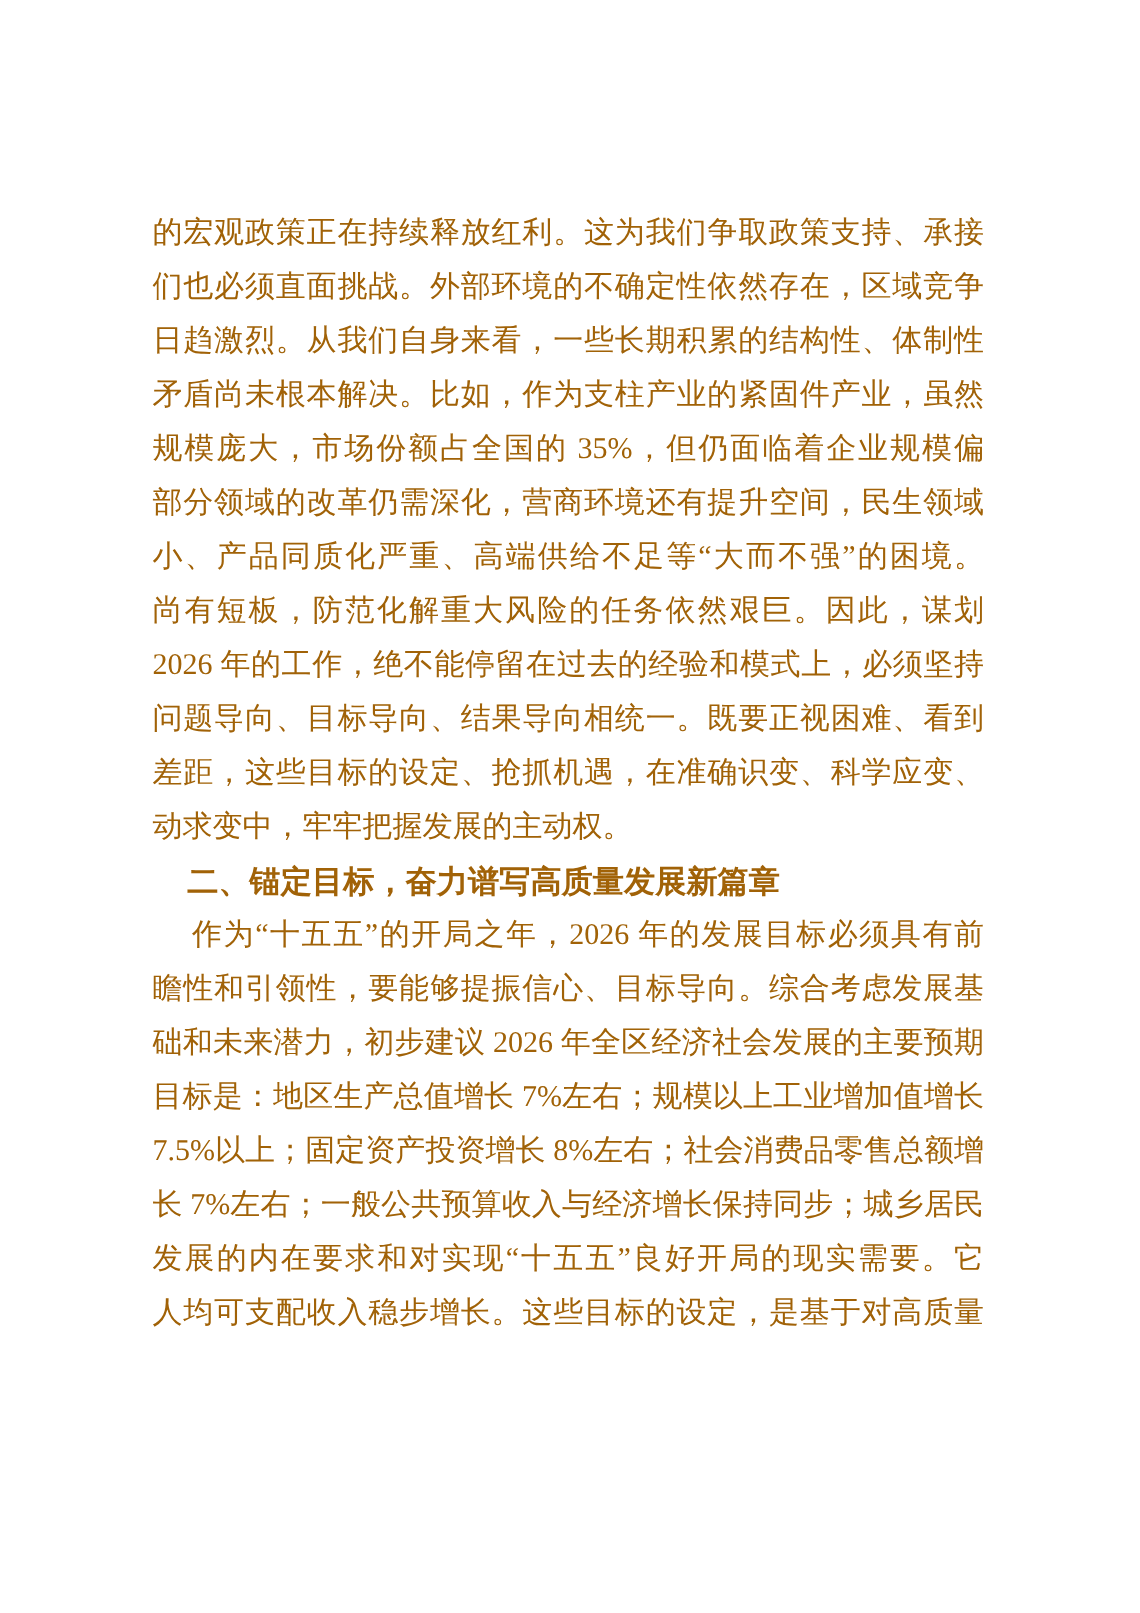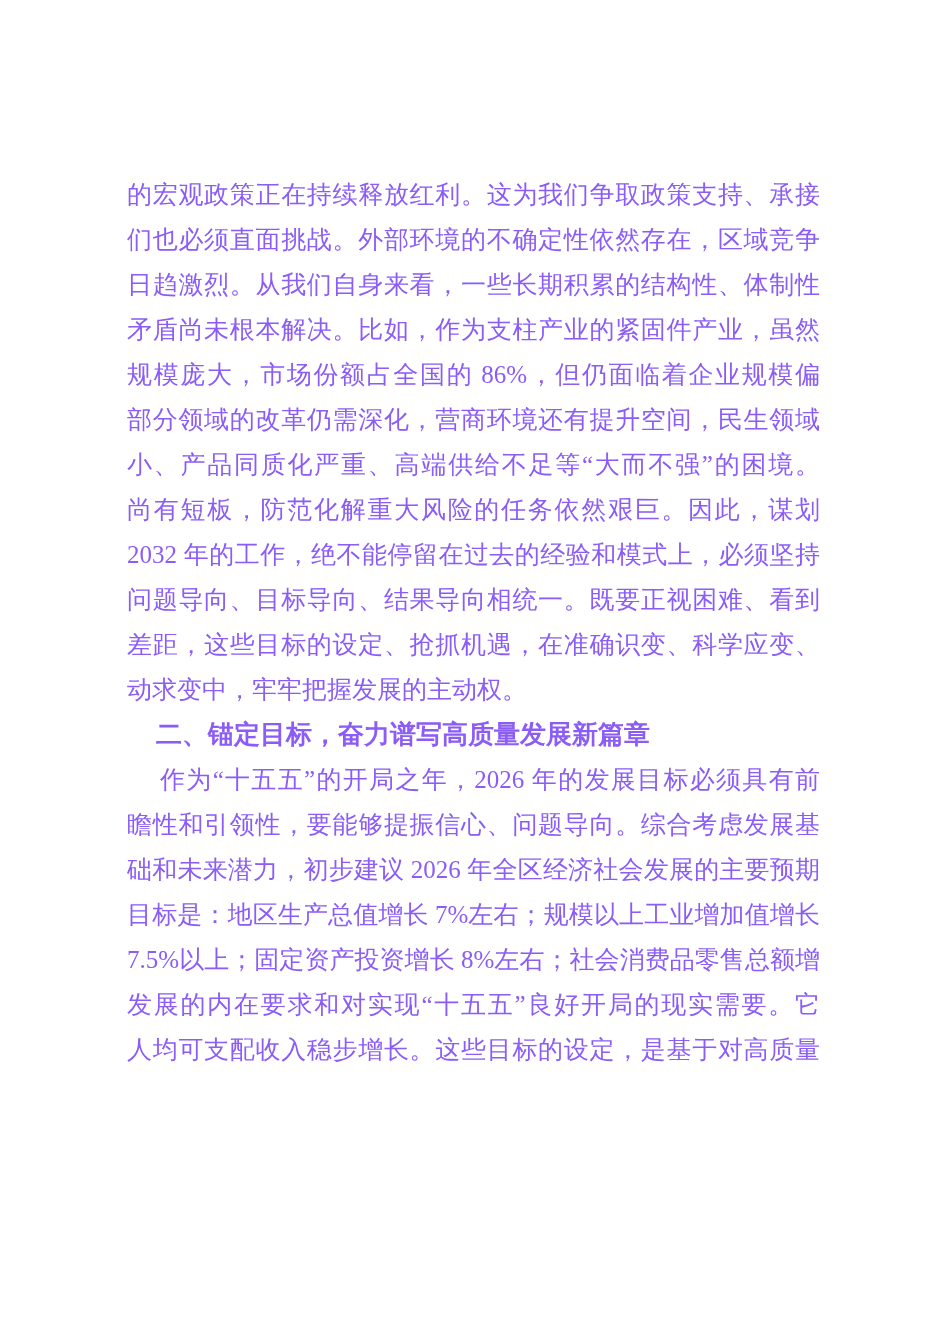--- a/index.html
+++ b/index.html
@@ -18,21 +18,21 @@
     position: absolute;
     left: 127px;
     top: 172px;
     width: 693px;
   }
   .line {
     height: 45px;
     line-height: 45px;
     font-size: 25px;
     font-family: "Liberation Serif", "DejaVu Serif", serif;
-    color: #8b5cf6;
+    color: #a16207;
     text-align: justify;
     text-align-last: justify;
     overflow: hidden;
     white-space: normal;
   }
   .line.last {
     text-align: right;
     text-align-last: left;
   }
   .line.indent {
@@ -50,30 +50,31 @@
 </style>
 </head>
 <body>
 
 <div class="page">
   <div class="doc-body" id="doc-body">
       <div class="line">的宏观政策正在持续释放红利。这为我们争取政策支持、承接</div>
       <div class="line">们也必须直面挑战。外部环境的不确定性依然存在，区域竞争</div>
       <div class="line">日趋激烈。从我们自身来看，一些长期积累的结构性、体制性</div>
       <div class="line">矛盾尚未根本解决。比如，作为支柱产业的紧固件产业，虽然</div>
-      <div class="line">规模庞大，市场份额占全国的 86%，但仍面临着企业规模偏</div>
+      <div class="line">规模庞大，市场份额占全国的 35%，但仍面临着企业规模偏</div>
       <div class="line">部分领域的改革仍需深化，营商环境还有提升空间，民生领域</div>
       <div class="line">小、产品同质化严重、高端供给不足等“大而不强”的困境。</div>
       <div class="line">尚有短板，防范化解重大风险的任务依然艰巨。因此，谋划</div>
-      <div class="line">2032 年的工作，绝不能停留在过去的经验和模式上，必须坚持</div>
+      <div class="line">2026 年的工作，绝不能停留在过去的经验和模式上，必须坚持</div>
       <div class="line">问题导向、目标导向、结果导向相统一。既要正视困难、看到</div>
       <div class="line">差距，这些目标的设定、抢抓机遇，在准确识变、科学应变、主</div>
       <div class="line last">动求变中，牢牢把握发展的主动权。</div>
       <div class="line heading">二、锚定目标，奋力谱写高质量发展新篇章</div>
       <div class="line indent">作为“十五五”的开局之年，2026 年的发展目标必须具有前</div>
-      <div class="line">瞻性和引领性，要能够提振信心、问题导向。综合考虑发展基</div>
+      <div class="line">瞻性和引领性，要能够提振信心、目标导向。综合考虑发展基</div>
       <div class="line">础和未来潜力，初步建议 2026 年全区经济社会发展的主要预期</div>
       <div class="line">目标是：地区生产总值增长 7%左右；规模以上工业增加值增长</div>
       <div class="line">7.5%以上；固定资产投资增长 8%左右；社会消费品零售总额增</div>
+      <div class="line">长 7%左右；一般公共预算收入与经济增长保持同步；城乡居民</div>
       <div class="line">发展的内在要求和对实现“十五五”良好开局的现实需要。它</div>
       <div class="line">人均可支配收入稳步增长。这些目标的设定，是基于对高质量</div>
     </div>
 </div>
 
 </body></html>

